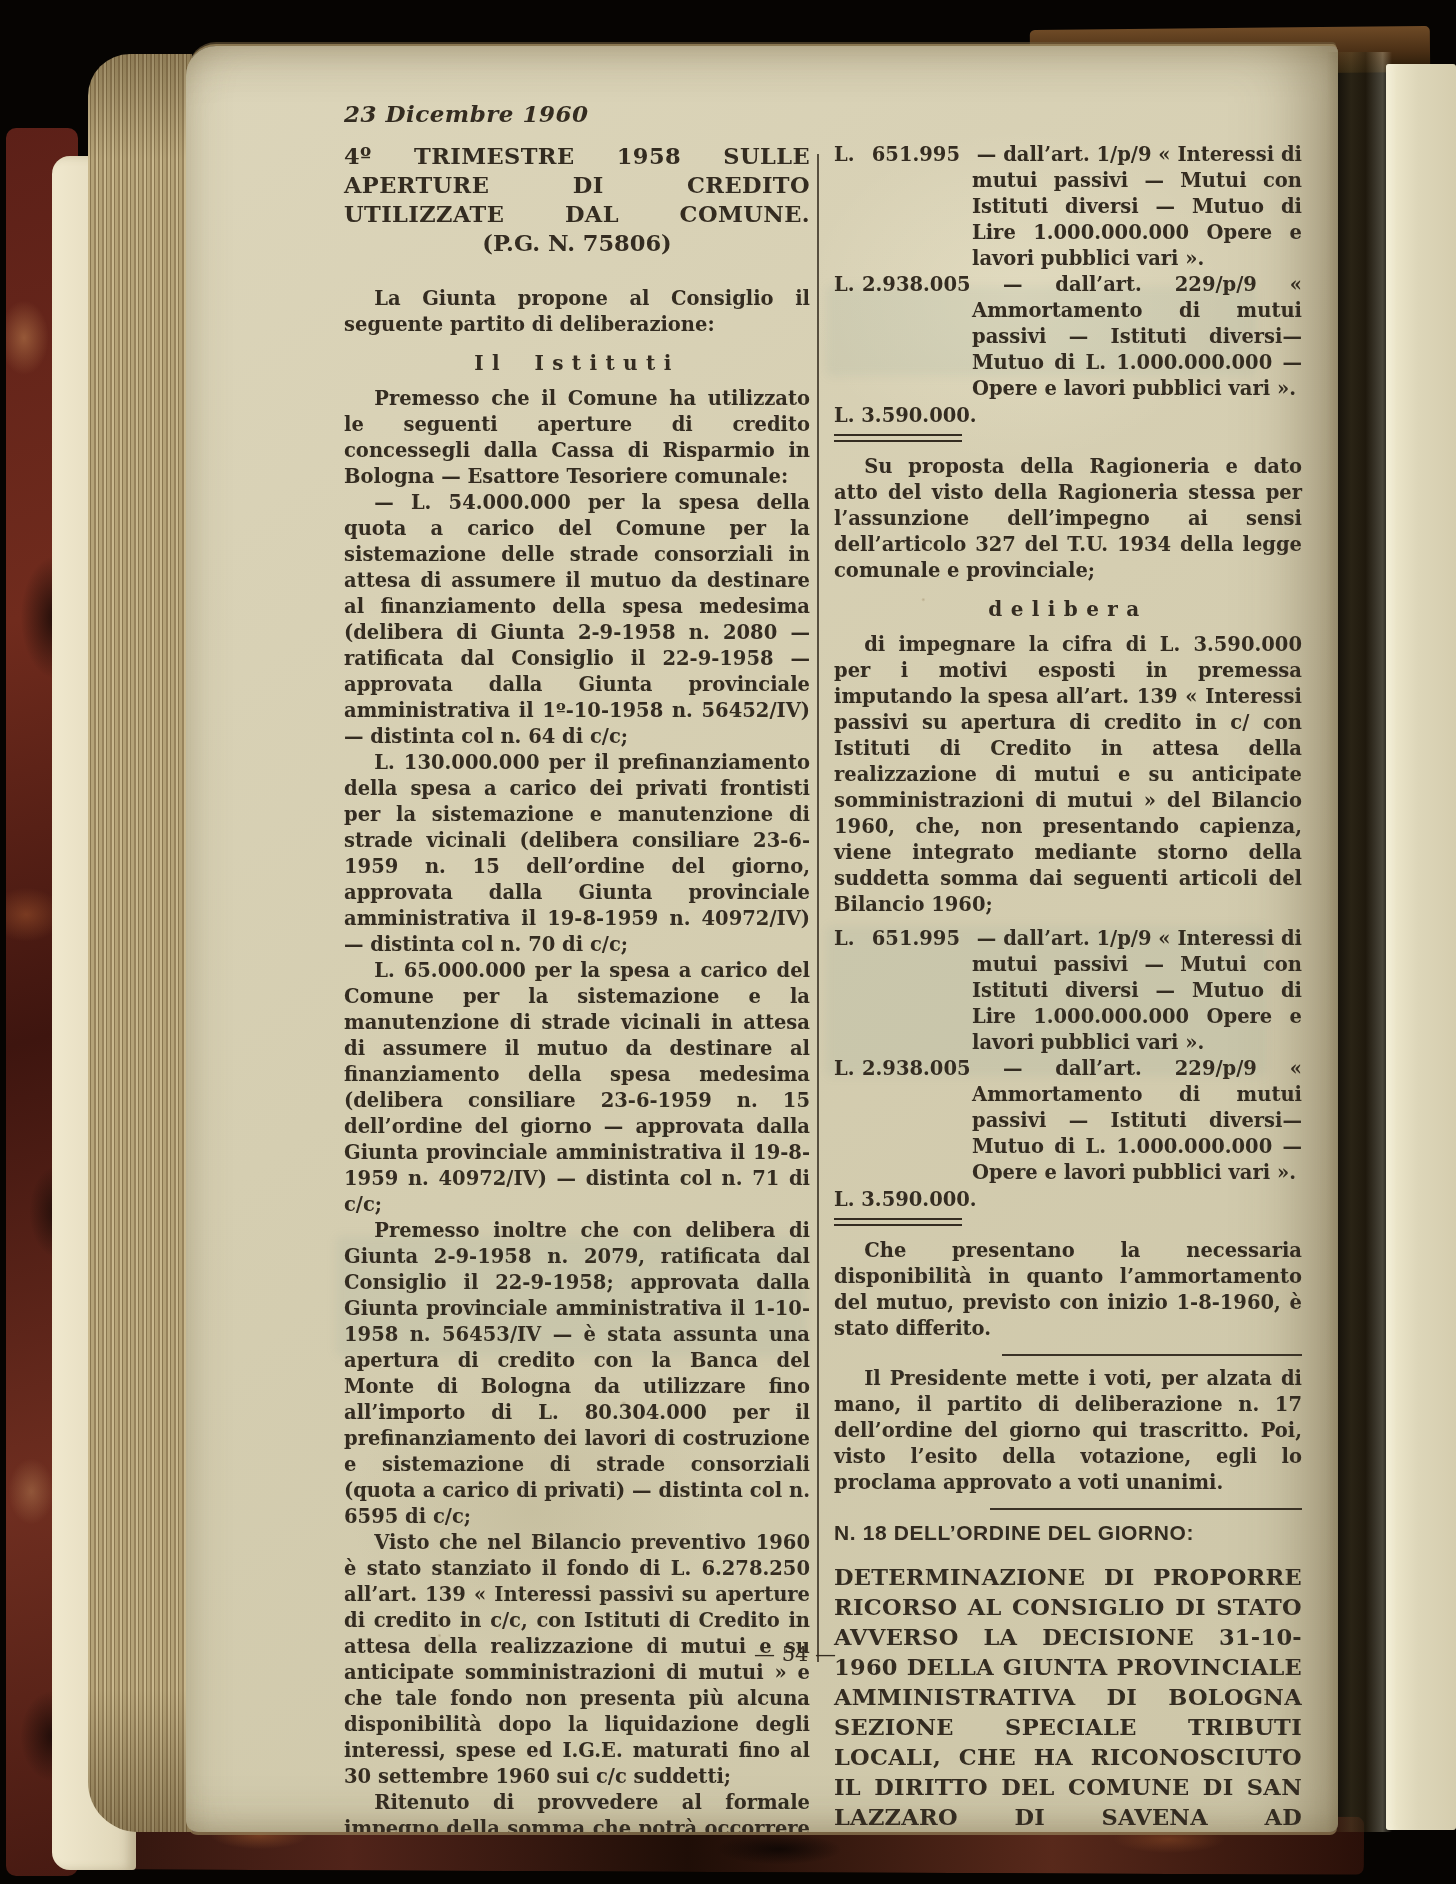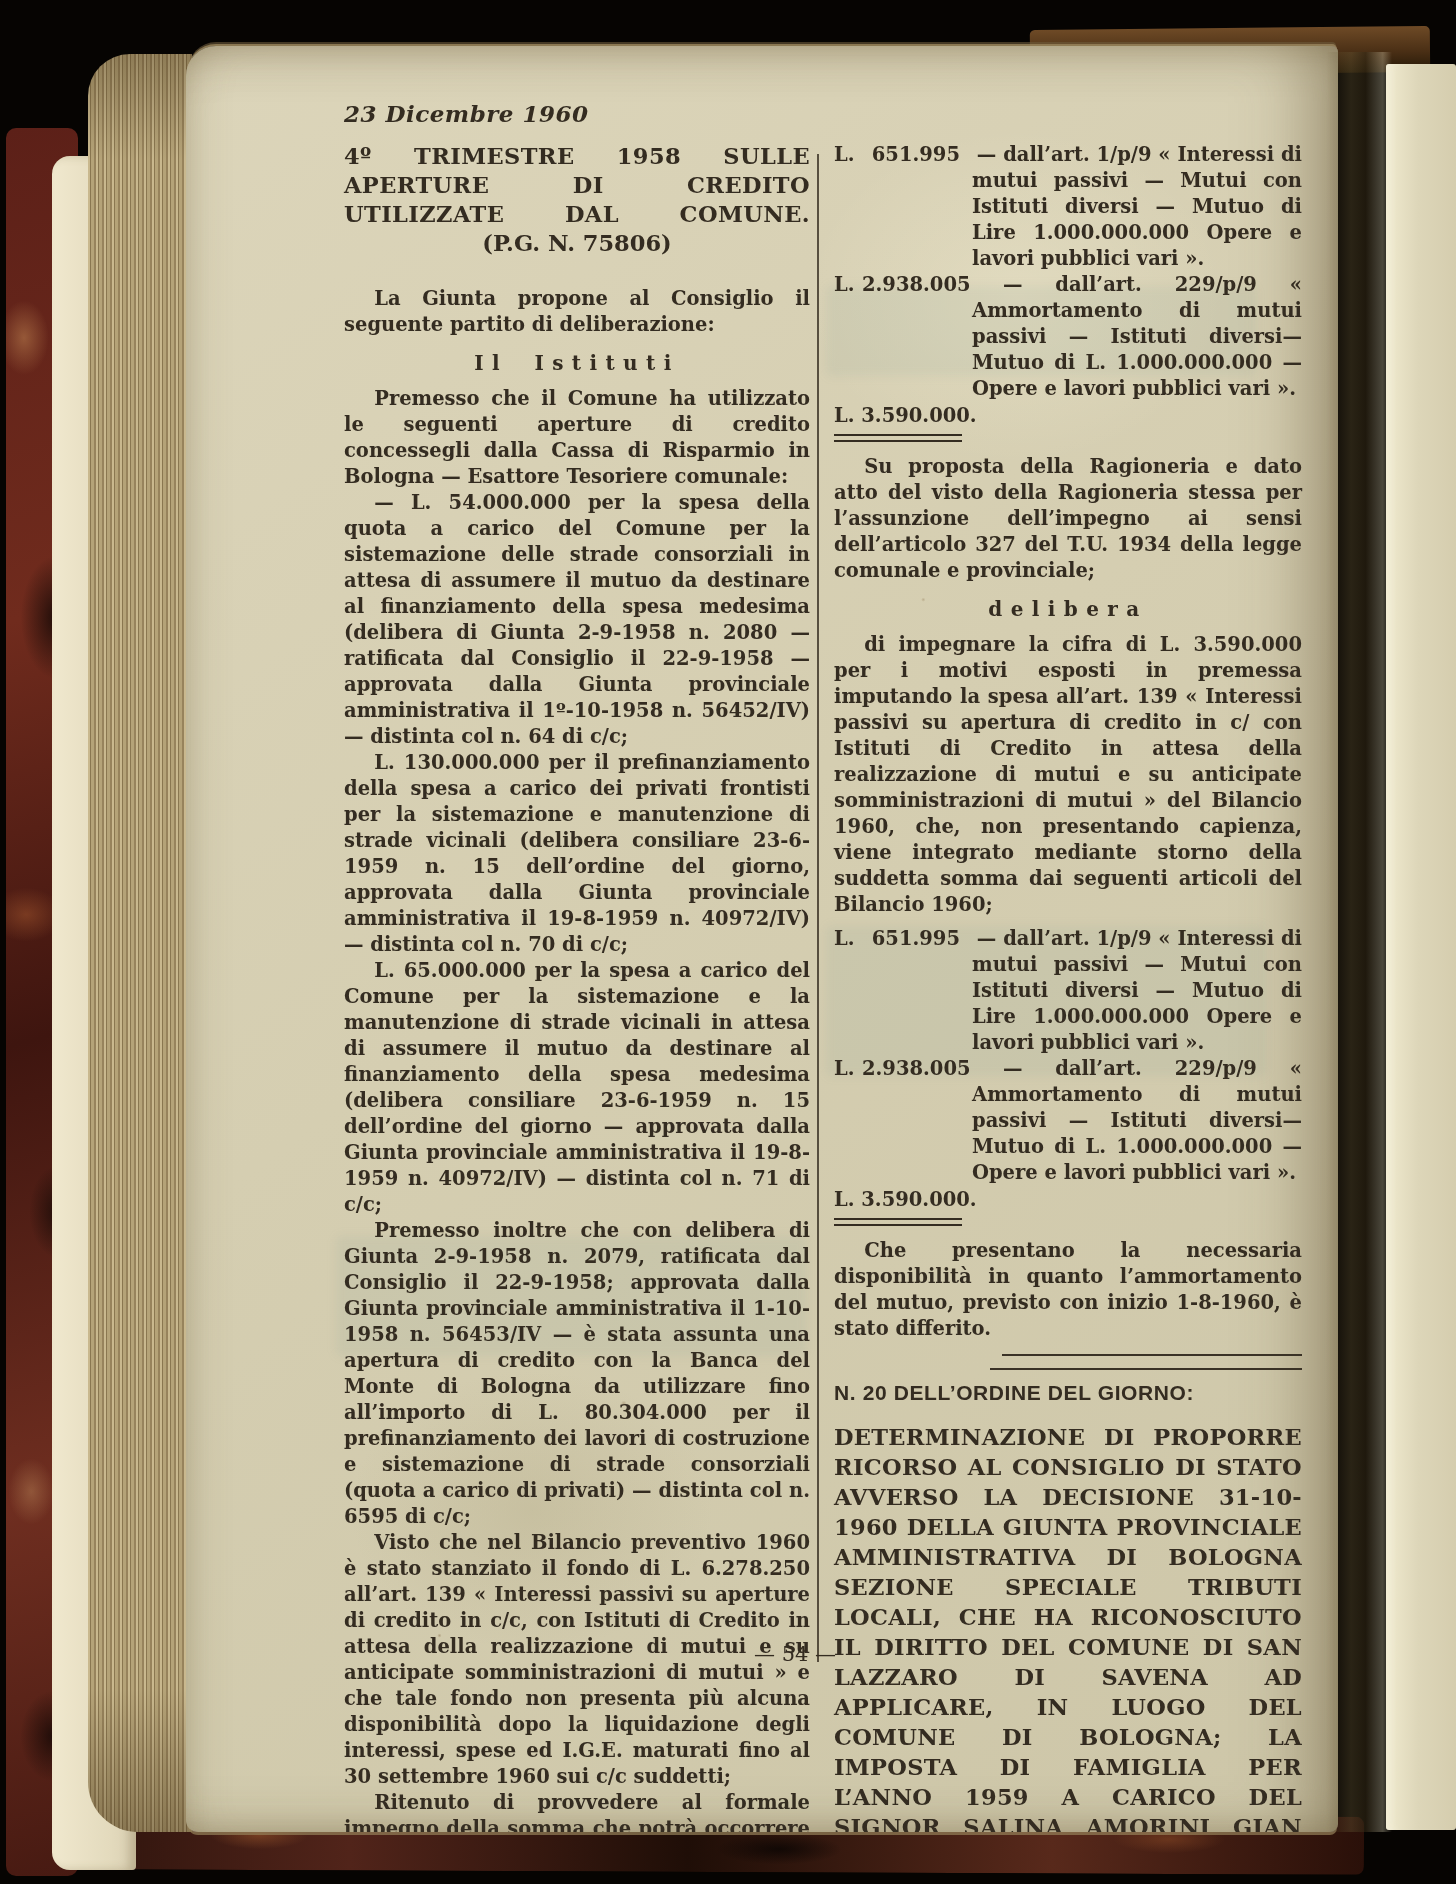--- a/index.html
+++ b/index.html
@@ -160,23 +160,24 @@
     <div class="spaced-heading">delibera</div>
     <p class="par">di impegnare la cifra di L. 3.590.000 per i motivi esposti in premessa imputando la spesa all’art. 139 « Interessi passivi su apertura di credito in c/ con Istituti di Credito in attesa della realizzazione di mutui e su anticipate somministrazioni di mutui » del Bilancio 1960, che, non presentando capienza, viene integrato mediante storno della suddetta somma dai seguenti articoli del Bilancio 1960;</p>
 
     <div class="entry mt8"><span class="cur">L.</span><span class="amt">651.995</span> <span>— dall’art. 1/p/9 « Interessi di mutui passivi — Mutui con Istituti diversi — Mutuo di Lire 1.000.000.000 Opere e lavori pubblici vari ».</span></div>
     <div class="entry"><span class="cur">L.</span><span class="amt">2.938.005</span> <span>— dall’art. 229/p/9 « Ammortamento di mutui passivi — Istituti diversi—Mutuo di L. 1.000.000.000 — Opere e lavori pubblici vari ».</span></div>
     <div class="total-line">L. 3.590.000.</div>
     <div class="rule-double"></div>
 
     <p class="par mt10">Che presentano la necessaria disponibilità in quanto l’ammortamento del mutuo, previsto con inizio 1-8-1960, è stato differito.</p>
     <div class="rule-right w300"></div>
+    <p class="par">Il Presidente mette i voti, per alzata di mano, il partito di deliberazione n. 17 dell’ordine del giorno qui trascritto. Poi, visto l’esito della votazione, egli lo proclama approvato a voti unanimi.</p>
     <div class="rule-right w310"></div>
 
-    <div class="sans-heading">N. 20 DELL’ORDINE DEL GIORNO:</div>
+    <div class="sans-heading">N. 18 DELL’ORDINE DEL GIORNO:</div>
     <div class="caps-block">DETERMINAZIONE DI PROPORRE RICORSO AL CONSIGLIO DI STATO AVVERSO LA DECISIONE 31-10-1960 DELLA GIUNTA PROVINCIALE AMMINISTRATIVA DI BOLOGNA SEZIONE SPECIALE TRIBUTI LOCALI, CHE HA RICONOSCIUTO IL DIRITTO DEL COMUNE DI SAN LAZZARO DI SAVENA AD APPLICARE, IN LUOGO DEL COMUNE DI BOLOGNA; LA IMPOSTA DI FAMIGLIA PER L’ANNO 1959 A CARICO DEL SIGNOR SALINA AMORINI GIAN AUGUSTO. P.G. N. 70136</div>
 
   </div>
 
   <div class="page-number">— 54 —</div>
 </div>
 
 <div class="gutter-crease"></div>
 
 </body></html>

